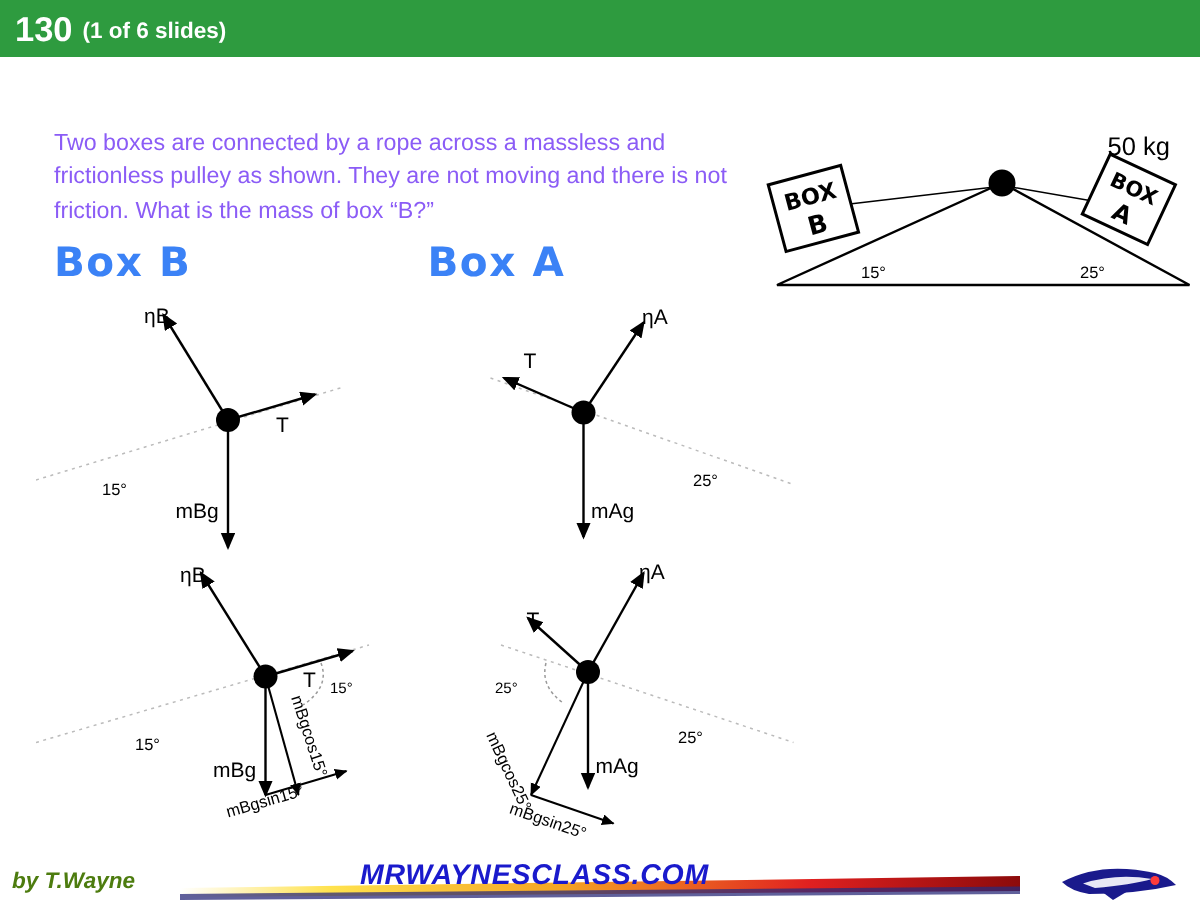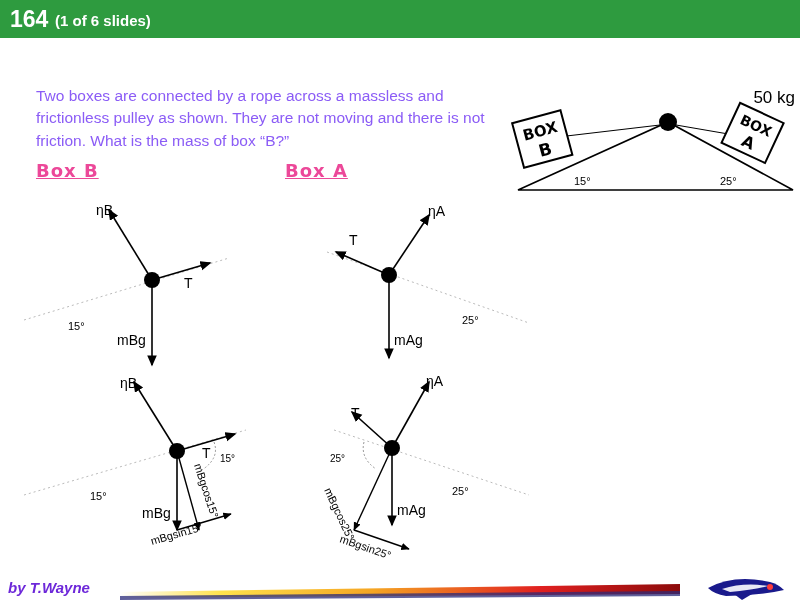--- a/index.html
+++ b/index.html
@@ -45,41 +45,40 @@
     left: 36px; top: 85px;
     width: 450px;
     font-size: 15.5px;
     line-height: 1.45;
     color: #8b5cf6;
   }
 
   
   .mass-label {
     position: absolute;
-    right: 5px; top: 88px;
+    right: 20px; top: 88px;
     font-size: 17px;
     color: #000000;
   }
 
   
   .mini-diagram {
     position: absolute;
     left: 508px; top: 100px;
     width: 290px; height: 110px;
   }
 
   
   .heading {
     position: absolute;
     font-family: "DejaVu Sans", sans-serif;
     font-weight: bold;
-    font-size: 18px;
-    color: #ec4899;
+    font-size: 27px;
+    color: #3b82f6;
     letter-spacing: 1px;
-    text-decoration: underline;
   }
   .heading-b { left: 36px; top: 160px; }
   .heading-a { left: 285px; top: 160px; }
 
   
   .fbd {
     position: absolute;
     left: 0; top: 190px;
     width: 520px; height: 390px; margin-left: 24px;
   }
@@ -89,21 +88,21 @@
     position: absolute;
     left: 0; bottom: 0;
     width: 800px; height: 32px;
   }
   .footer-author {
     position: absolute;
     left: 8px; bottom: 4px;
     font-size: 15px;
     font-weight: bold;
     font-style: italic;
-    color: #6d28d9;
+    color: #4d7c0f;
   }
   .footer-site {
     position: absolute;
     left: 240px; bottom: 5px;
     font-size: 19px;
     font-weight: bold;
     font-style: italic;
     color: #1a1acc;
     letter-spacing: 0.5px;
   }
@@ -125,21 +124,21 @@
   .vec-label-xs {
     font-family: "Liberation Sans", sans-serif;
     font-size: 10px;
     fill: #000;
   }
 </style>
 </head>
 <body>
 
 <div class="header-bar">
-  <div class="header-num">164</div>
+  <div class="header-num">130</div>
   <div class="header-sub">(1 of 6 slides)</div>
 </div>
 
 <div class="statement">Two boxes are connected by a rope across a massless and frictionless pulley as shown. They are not moving and there is not friction. What is the mass of box “B?”</div>
 
 <div class="mass-label">50 kg</div>
 
 <div class="mini-diagram">
   <svg width="290" height="110" viewBox="0 0 290 110">
 
@@ -283,13 +282,14 @@
 
       <g transform="translate(588,4)">
         <path d="M 0 12 Q 26 -2 62 6 Q 70 8 76 14 Q 50 20 18 20 Q 6 18 0 12 Z" fill="#1a1a8c"></path>
         <path d="M 14 13 Q 36 6 60 10 Q 46 14 22 16 Z" fill="#e8e8f5"></path>
         <circle cx="62" cy="11" r="3" fill="#ff3b3b"></circle>
         <path d="M 26 18 L 34 24 L 44 18 Z" fill="#1a1a8c"></path>
       </g>
     </svg>
   </div>
   <div class="footer-author">by T.Wayne</div>
+  <div class="footer-site">MRWAYNESCLASS.COM</div>
 </div>
 
 </body></html>

